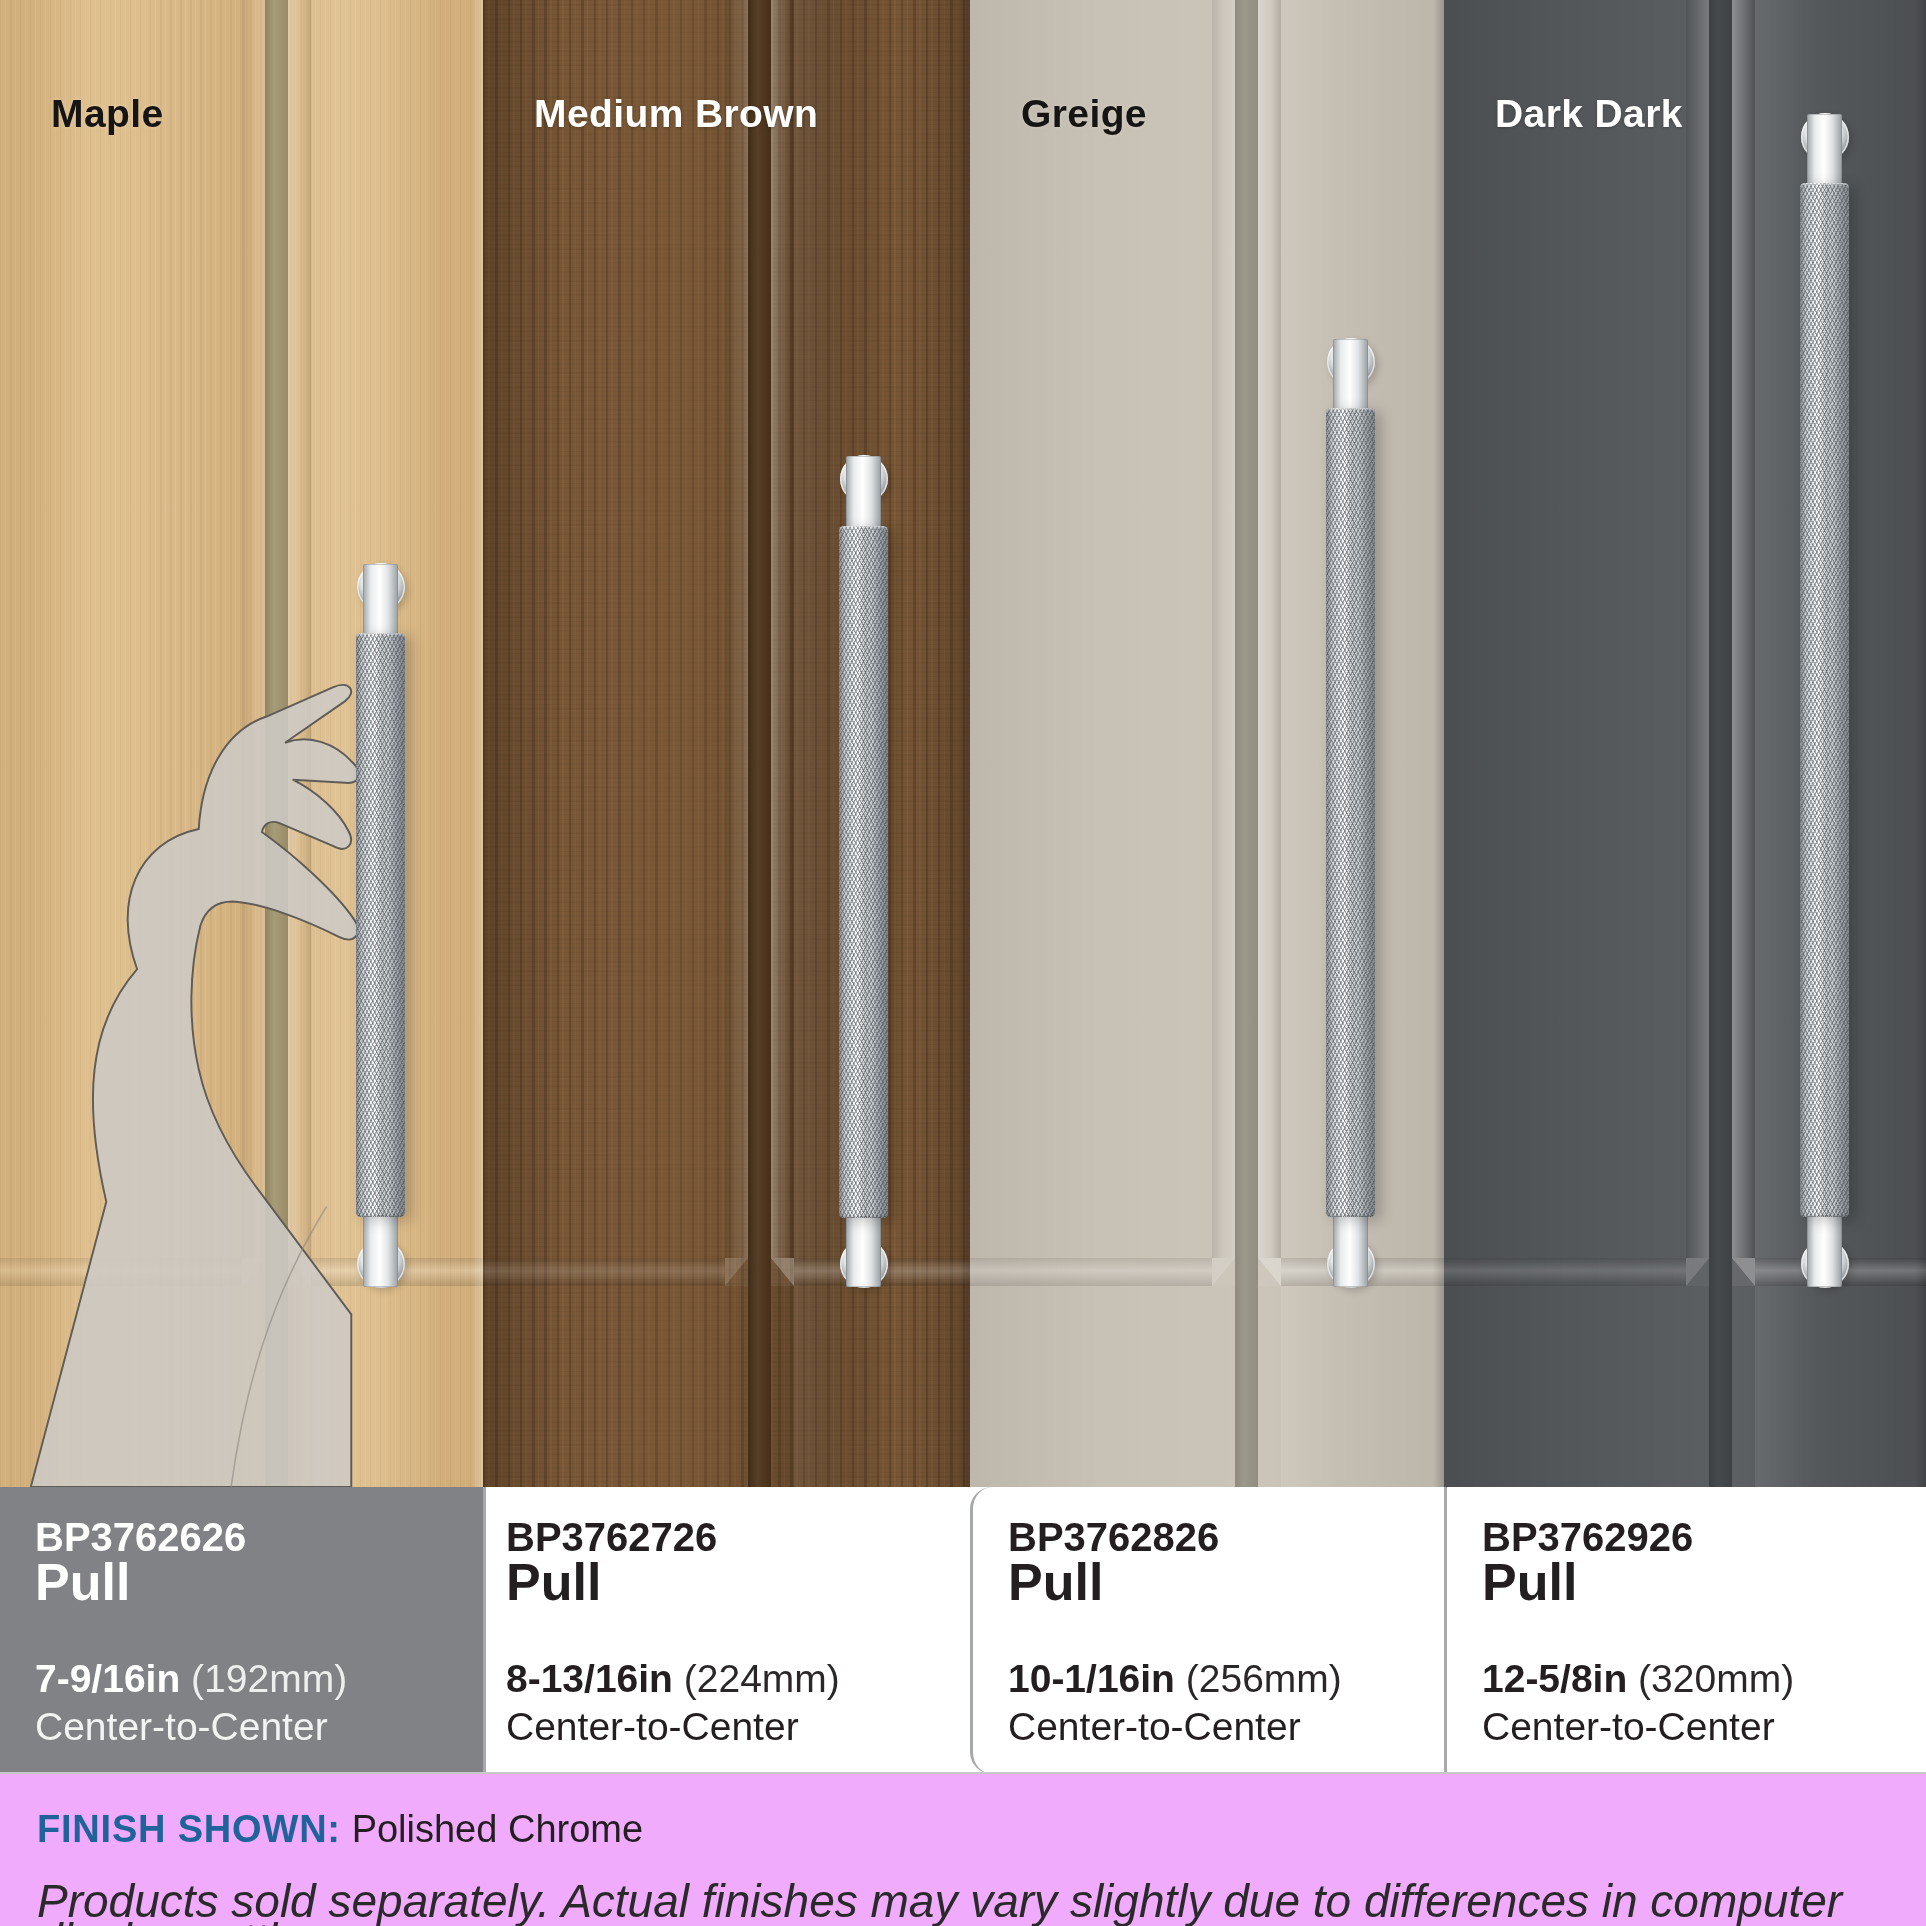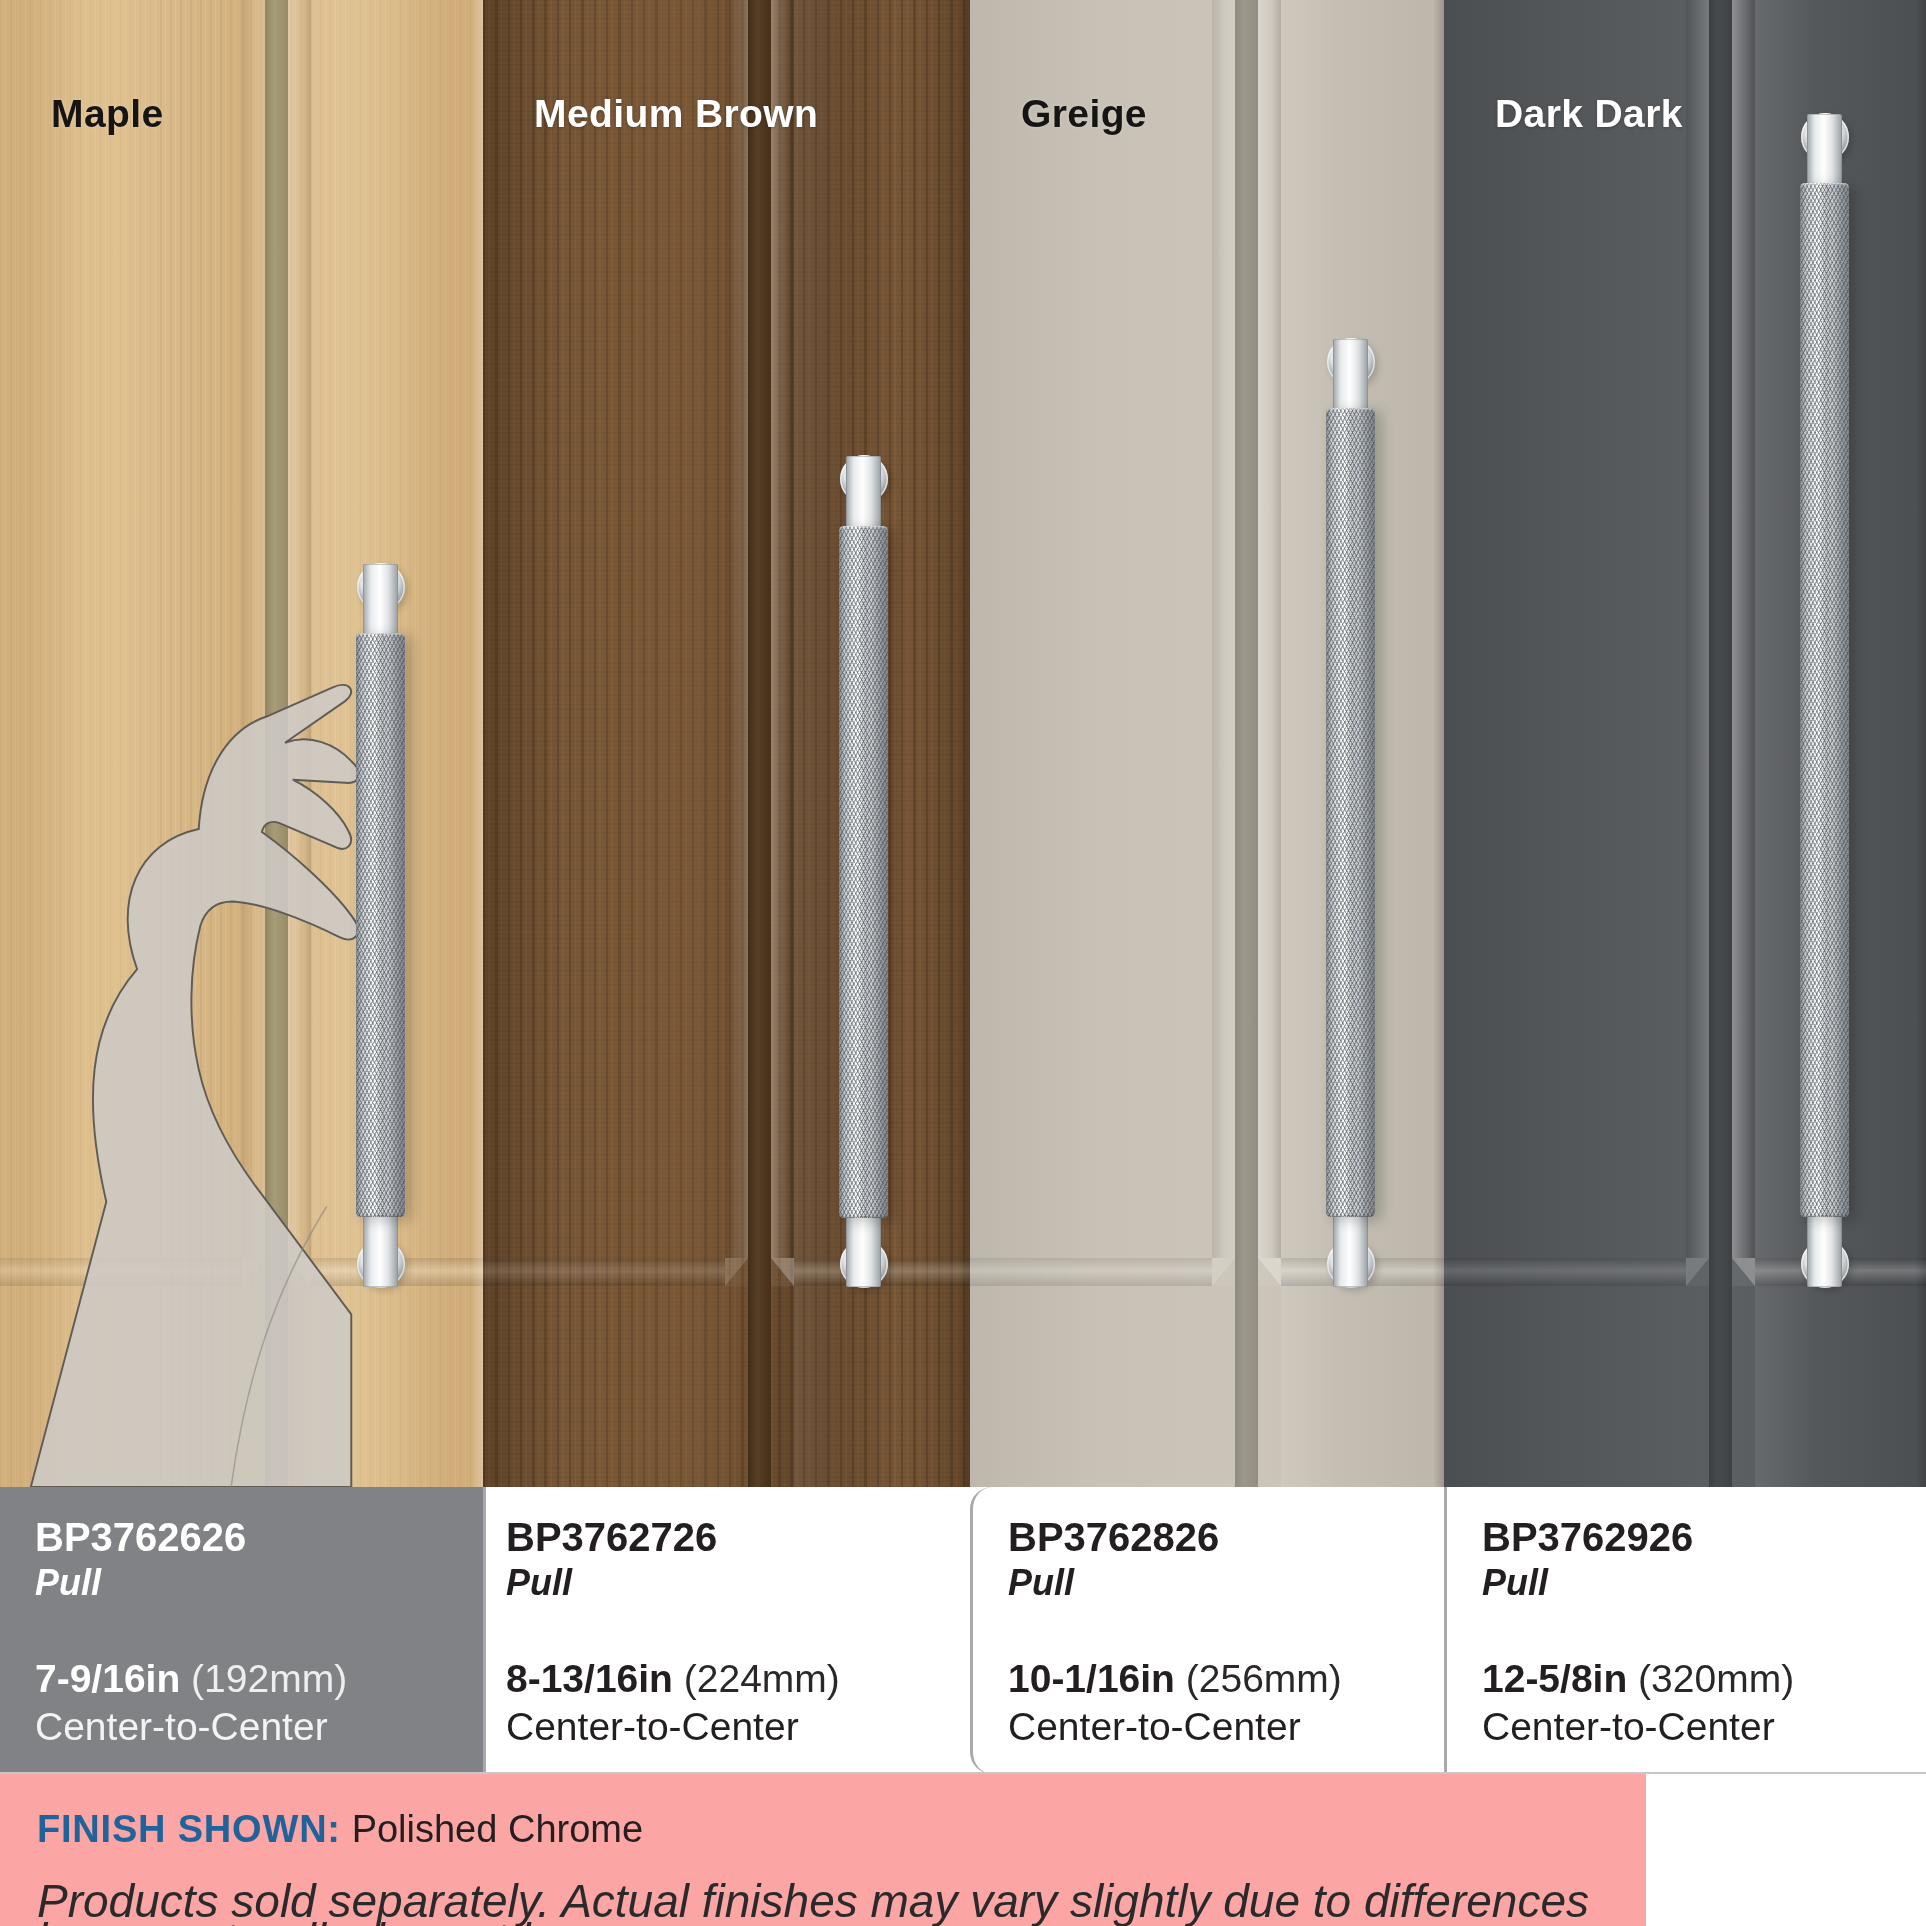--- a/index.html
+++ b/index.html
@@ -94,29 +94,29 @@
 
   
   .info{position:absolute;top:1487px;height:287px;background:#ffffff;color:#231f20;box-sizing:border-box;
     padding:28px 15.4px 0 35px;}
   .info.i0{left:0;width:483px;background:#808285;color:#ffffff;}
   .info.i1{left:483px;width:487px;border-left:3.1px solid #a7a9ab;padding-left:20px;}
   .info.i2{left:970px;width:474px;border-left:3.1px solid #a7a9ab;border-radius:22px;}
   .info.i3{left:1444px;width:482px;border-left:3.1px solid #a7a9ab;}
   .info-band-rule{position:absolute;left:0;top:1772px;width:1926px;height:1.5px;background:#c6c8c9;}
   .prod-code{font-size:40px;font-weight:700;line-height:45px;margin:0;}
-  .prod-type{font-size:36px;font-weight:700;line-height:45px;margin:0;font-style:italic;}
+  .prod-type{font-size:52px;font-weight:700;line-height:45px;margin:0;}
   .dims{margin-top:51px;font-size:39px;line-height:46px;font-weight:400;}
   .dims .sz{font-weight:700;}
   .dims .mm{font-weight:400;opacity:.96;}
   .ctc{font-size:39px;line-height:49px;font-weight:400;}
   .info.i0 .mm,.info.i0 .ctc{color:#f2f3f3;}
 
   
-  .footer{position:absolute;left:0;top:1774px;width:1646px;height:153px;background:#fca5a5;box-sizing:border-box;
+  .footer{position:absolute;left:0;top:1774px;width:1926px;height:153px;background:#f0abfc;box-sizing:border-box;
     padding:35px 31px 0 37px;}
   .finish-line{font-size:38px;line-height:40px;margin:0;}
   .finish-label{color:#20639b;font-weight:700;letter-spacing:0.8px;}
   .finish-value{color:#231f20;font-weight:400;margin-left:10.8px;}
   .disclaimer{margin-top:33px;font-size:46px;line-height:39px;font-style:italic;color:#2a2a2a;font-weight:400;}
 </style>
 </head>
 <body>
 
 <div class="stage">

